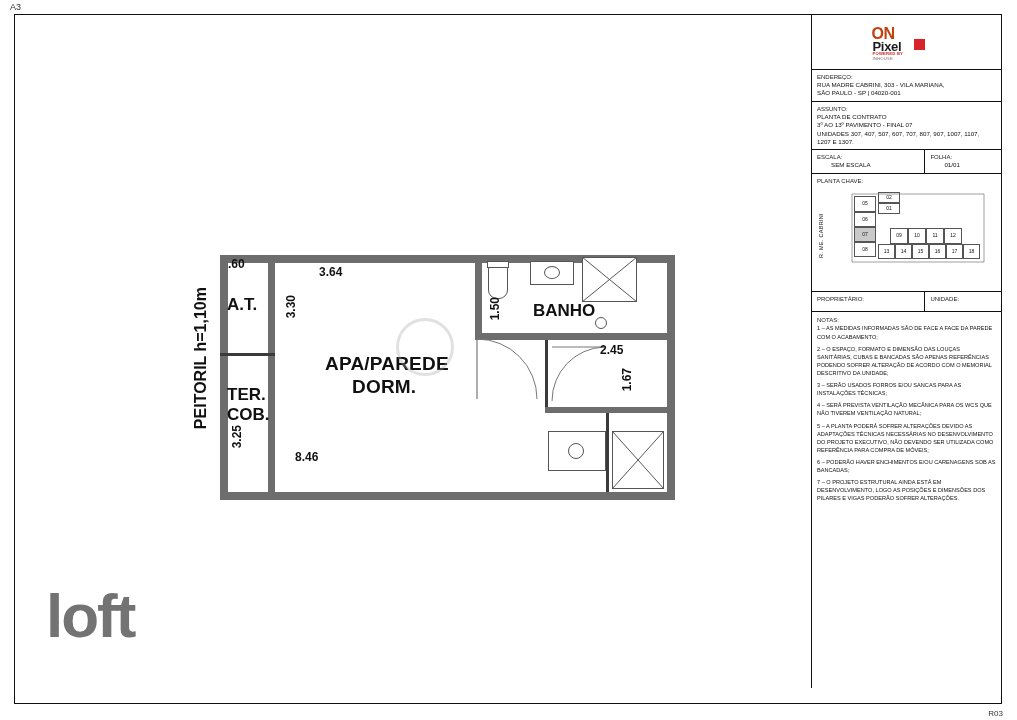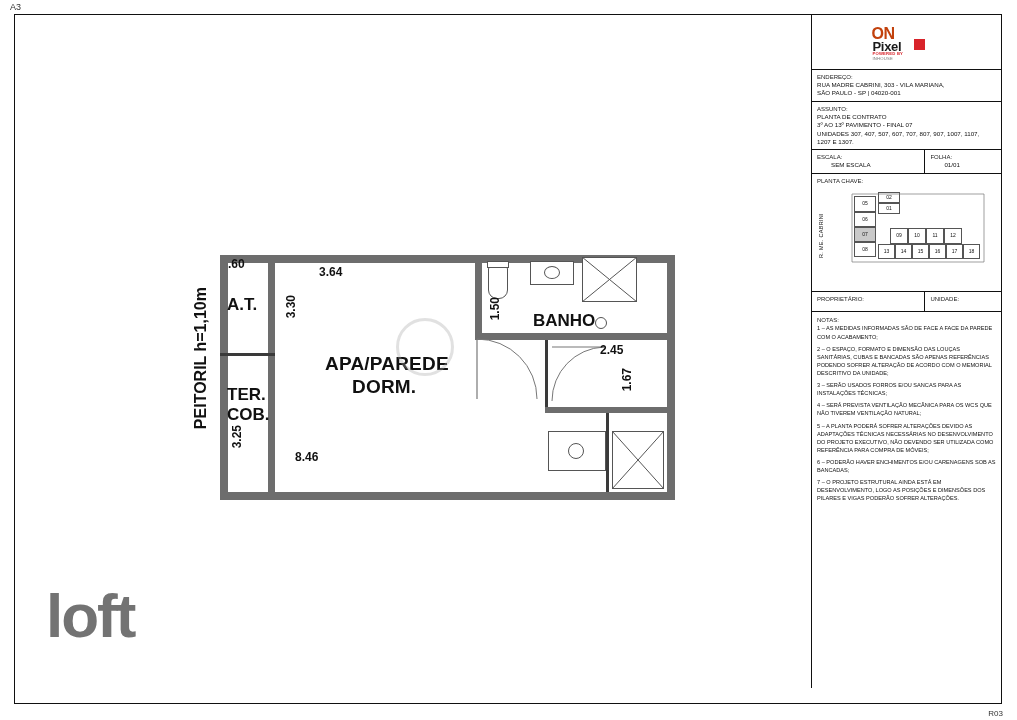--- a/index.html
+++ b/index.html
@@ -336,21 +336,21 @@
       <path d="M 2 2 A 60 60 0 0 1 62 62" fill="none" stroke="#777" stroke-width="1"></path>
       <line x1="2" y1="2" x2="2" y2="62" stroke="#777" stroke-width="1.2"></line>
     </svg>
     <svg style="position:absolute; left:348px; top:110px;" width="58" height="60">
       <path d="M 56 2 A 54 54 0 0 0 4 56" fill="none" stroke="#777" stroke-width="1"></path>
       <line x1="56" y1="2" x2="4" y2="2" stroke="#777" stroke-width="1.2"></line>
     </svg>
 
     <div class="lbl lbl-room" style="left:125px; top:118px;">APA/PAREDE</div>
     <div class="lbl lbl-room" style="left:152px; top:141px;">DORM.</div>
-    <div class="lbl lbl-room-sm" style="left:333px; top:66px;margin-top:10px;">BANHO</div>
+    <div class="lbl lbl-room-sm" style="left:333px; top:66px;">BANHO</div>
     <div class="lbl lbl-room-sm" style="left:27px; top:60px;">A.T.</div>
     <div class="lbl lbl-room-sm" style="left:27px; top:150px;">TER.</div>
     <div class="lbl lbl-room-sm" style="left:27px; top:170px;">COB.</div>
 
     <div class="lbl lbl-dim" style="left:28px; top:22px;">.60</div>
     <div class="lbl lbl-dim" style="left:119px; top:30px;">3.64</div>
     <div class="lbl lbl-dim vert" style="left:84px; top:60px;">3.30</div>
     <div class="lbl lbl-dim" style="left:95px; top:215px;">8.46</div>
     <div class="lbl lbl-dim vert" style="left:30px; top:190px;">3.25</div>
     <div class="lbl lbl-dim vert" style="left:288px; top:62px;">1.50</div>

